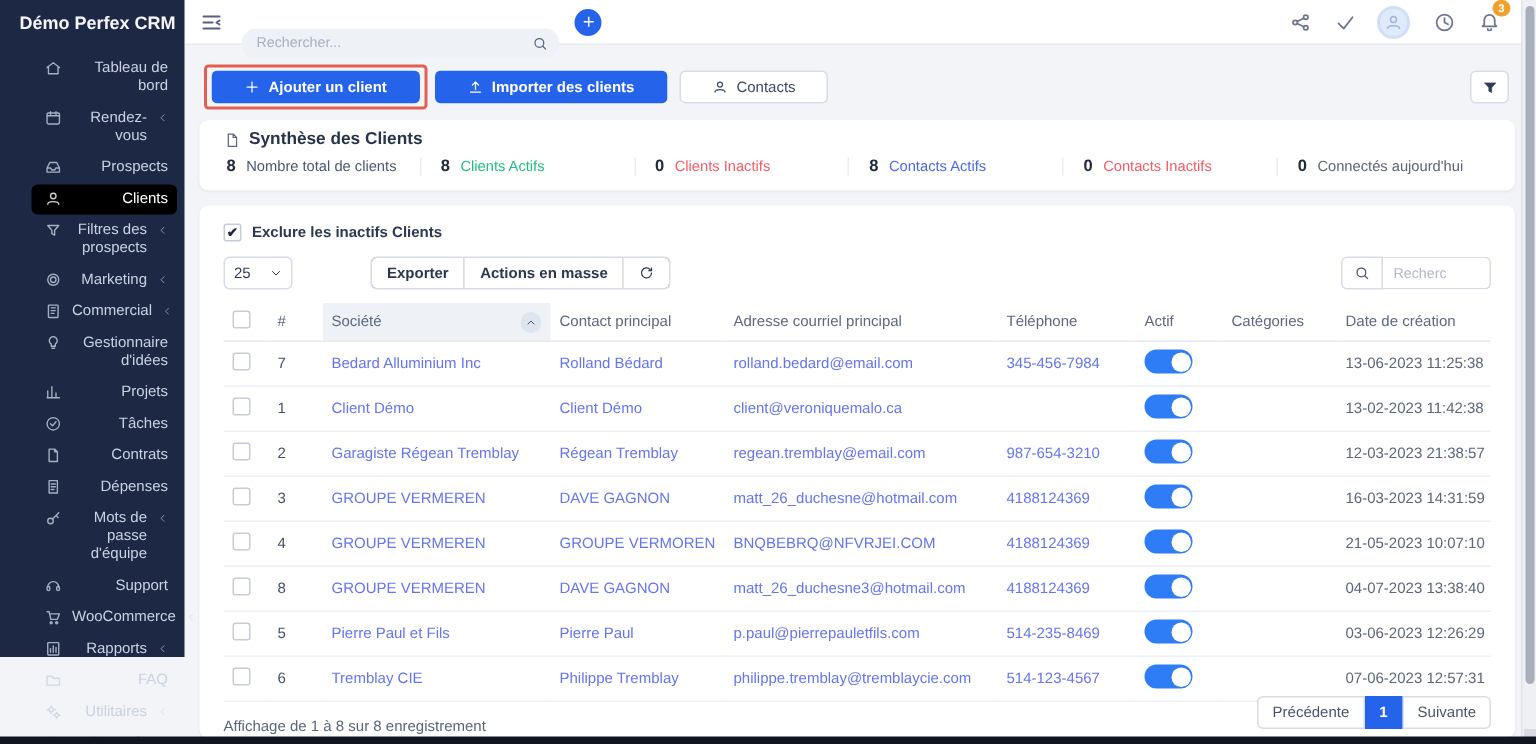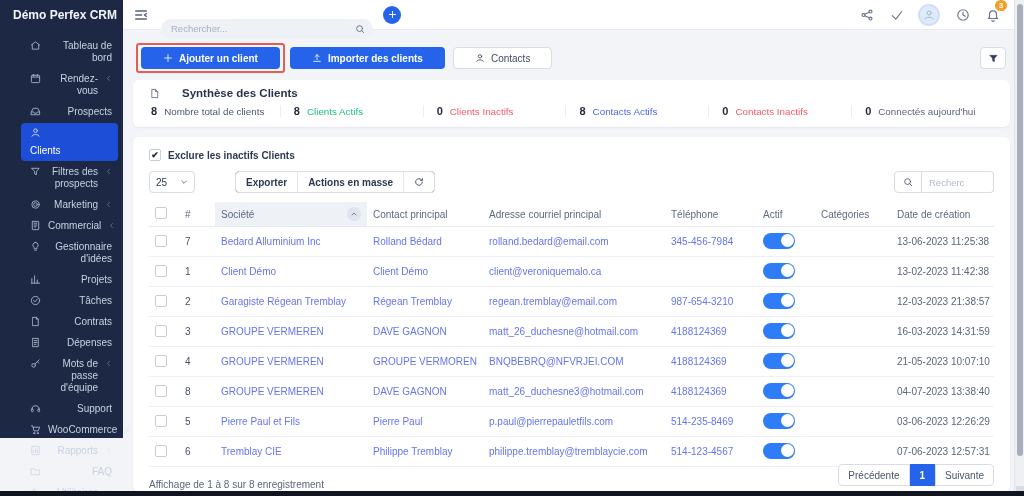--- a/index.html
+++ b/index.html
@@ -9,21 +9,21 @@
   svg.ic { display:inline-block; vertical-align:middle; fill:none; stroke:currentColor; stroke-width:2; stroke-linecap:round; stroke-linejoin:round; }
 
   
   .sidebar { position:absolute; left:0; top:0; width:123px; height:438px; background:#1d2944; color:#c9d1e2; z-index:6; }
   .brand { height:30px; line-height:30px; padding:0 13px; color:#f4f6fb; font-size:12px; font-weight:bold; white-space:nowrap; }
   .nav { padding:6px 0 0 16px;text-align:right; }
   .nav-item { display:flex; align-items:flex-start; gap:7px; padding:4px 6px 4px 9px; margin:0 5px 1px 5px; border-radius:4px; font-size:10px; line-height:12px; cursor:pointer; }
   .nav-item .ic { width:11px; height:11px; flex:none; margin-top:0px; opacity:.8; }
   .nav-item .lbl { flex:1; }
   .nav-item .chev { width:7px; height:7px; flex:none; margin-top:2px; opacity:.7; }
-  .nav-item.active { background:#1d4ed8; color:#ffffff;flex-direction:column; }
+  .nav-item.active { background:#000000; color:#ffffff; }
 
   
   .scrollbar { position:absolute; right:0; top:0; width:10px; height:496px; background:#eef0f3; border-left:1px solid #e0e3e9; z-index:7; }
   .scroll-thumb { position:absolute; left:2px; top:4px; width:6px; height:452px; border-radius:3px; background:#a9afba; }
   .scroll-corner { position:absolute; left:1px; bottom:2px; width:8px; height:8px; background:#d8dbe1; }
 
   
   .topbar { position:absolute; left:123px; top:0; right:10px; height:30px; background:#fff; border-bottom:1px solid #e7eaf0; display:flex; align-items:center; padding:0 14px 0 10px; z-index:5; }
   .toggle-btn { color:#55617c; width:16px; height:16px; }
   .searchbox { display:flex; align-items:center; width:212px; height:20px; background:#eef1f6; border-radius:10px; margin-left:12px; padding:0 8px 0 10px;margin-top:28px; }
@@ -50,41 +50,41 @@
   .btn-light { background:#fff; color:#3d4a61; border-color:#d8dce5; font-weight:normal; }
   .add-wrap { position:relative; margin-right:10px; }
   .highlight-box { position:absolute; left:-5px; top:-4px; right:-5px; bottom:-4px; border:2px solid #e25f52; border-radius:3px; pointer-events:none; }
   .gap8 { margin-right:8px; }
   .actions-row .spacer { flex:1; }
   .filter-btn { width:26px; height:22px; background:#fff; border:1px solid #d8dce5; border-radius:4px; display:flex; align-items:center; justify-content:center; color:#2f3d58; cursor:pointer; }
   .filter-btn .ic { width:11px; height:11px; fill:#2f3d58; stroke-width:1; }
 
   .card { position:absolute; background:#fff; border-radius:6px; box-shadow:0 1px 2px rgba(30,40,70,.06); }
   .summary-card { left:10px; right:4px; top:50px; height:47px; padding:7px 16px 0 16px; }
-  .summary-title { display:flex; align-items:center; gap:22px; font-size:11.5px; font-weight:bold; color:#27334a; }
+  .summary-title { display:flex; align-items:center; gap:6px; font-size:11.5px; font-weight:bold; color:#27334a; }
   .summary-title .ic { width:11px; height:11px; color:#5a6679; stroke-width:1.8; }
   .stats { display:flex; margin-top:6px; }
   .stat { flex:1; display:flex; align-items:center; gap:7px; padding-left:13px; border-left:1px solid #e9ecf2; font-size:9.8px; }
   .stat:first-child { border-left:0; padding-left:2px; }
   .stat .num { font-weight:bold; font-size:11px; color:#212b3b; }
   .stat.c-dark  .stat-lbl { color:#4a5670; }
   .stat.c-green .stat-lbl { color:#1fc07f; }
   .stat.c-red   .stat-lbl { color:#f55b63; }
   .stat.c-blue  .stat-lbl { color:#4a68e8; }
   .stat.c-gray  .stat-lbl { color:#5a6577; }
 
   .table-card { left:10px; right:4px; top:107px; bottom:4px; padding:12px 16px 0 16px; overflow:hidden; }
   .exclude-row { display:flex; align-items:center; gap:7px; font-size:10px; color:#2b3950; font-weight:bold; cursor:pointer; }
   .cbx { width:12px; height:12px; border:1px solid #c6ccd8; border-radius:2px; background:#fff; display:inline-flex; align-items:center; justify-content:center; color:#1d2944; font-size:10px; line-height:10px; flex:none; }
   .cbx.checked::after { content:"\2714"; font-size:9px; }
 
   .controls-row { display:flex; align-items:center; margin-top:10px; height:22px;gap:28px; }
   .select { height:22px; width:46px; border:1px solid #d8dce5; border-radius:4px; background:#fff; display:flex; align-items:center; justify-content:space-between; padding:0 6px; font-size:10px; color:#2b3950; cursor:pointer; }
   .select .ic { width:8px; height:8px; color:#2b3950; }
-  .btn-group { display:flex; margin-left:12px; border:1px solid #d8dce5; border-radius:4px; overflow:hidden; background:#404040;align-items:flex-end; }
+  .btn-group { display:flex; margin-left:24px; border:1px solid #d8dce5; border-radius:4px; overflow:hidden; background:#404040;align-items:flex-end; }
   .btn-group > * { height:20px; display:flex; align-items:center; padding:0 10px; font-size:10px; color:#2b3950; font-weight:bold; border-left:1px solid #e4e7ee; cursor:pointer; background:#fff; border-top:0; border-bottom:0; border-right:0; font-family:inherit; }
   .btn-group > *:first-child { border-left:0; }
   .btn-group .ic { width:10px; height:10px; }
   .controls-row .spacer { flex:1; }
   .tbl-search { display:flex; }
   .tbl-search .s-btn { width:28px; height:22px; border:1px solid #d8dce5; border-radius:4px 0 0 4px; background:#fff; display:flex; align-items:center; justify-content:center; color:#49536b; cursor:pointer; }
   .tbl-search .s-btn .ic { width:10px; height:10px; }
   .tbl-search input { width:72px; height:22px; border:1px solid #d8dce5; border-left:0; border-radius:0 4px 4px 0; padding:0 7px; font-size:9.5px; color:#6b7590; outline:0; font-family:inherit; }
   .tbl-search input::placeholder { color:#b3b9c9; }
 

